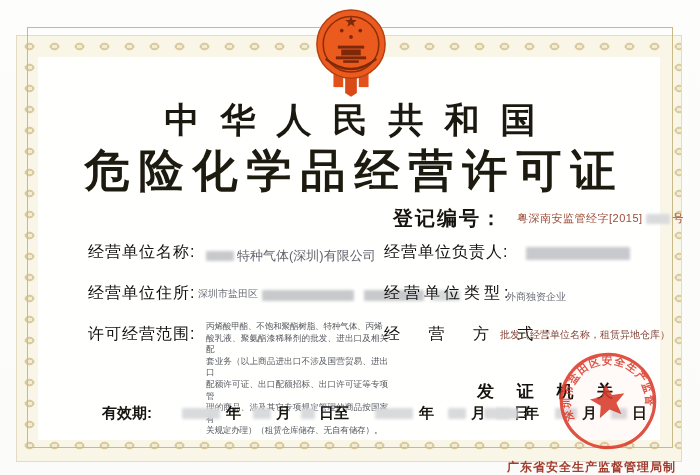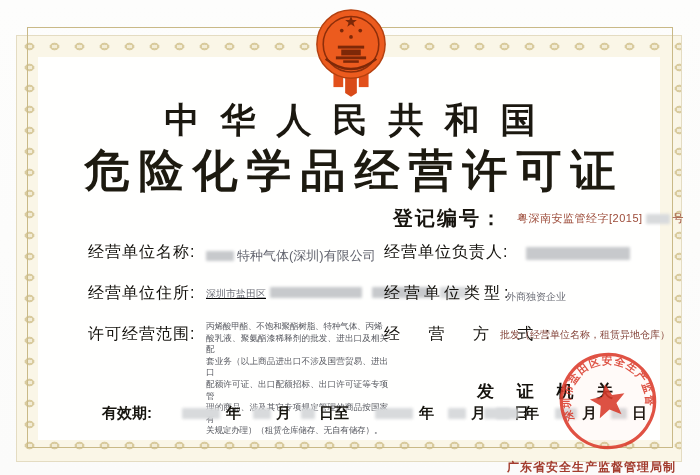--- a/index.html
+++ b/index.html
@@ -124,21 +124,21 @@
     <span class="val">特种气体(深圳)有限公司</span>
   </div>
   <div class="row" style="left:384px;top:242px;">
     <span class="lbl">经营单位负责人:</span>
   </div>
   <span class="redacted" style="position:absolute;left:526px;top:247px;width:104px;height:13px;"></span>
 
   <div class="row" style="left:88px;top:283px;">
     <span class="lbl">经营单位住所:</span>
   </div>
-  <div class="row" style="left:206px;top:287px;align-items:flex-start;text-decoration:underline;">
+  <div class="row" style="left:198px;top:287px;align-items:flex-end;">
     <span class="val-small">深圳市盐田区</span>
     <span class="redacted" style="width:92px;height:11px;margin-left:4px;"></span>
     <span class="redacted" style="width:60px;height:11px;margin-left:10px;"></span>
     <span class="redacted lite" style="width:28px;height:11px;margin-left:8px;"></span>
   </div>
   <div class="row" style="left:384px;top:283px;">
     <span class="lbl lbl-wide">经营单位类型:</span>
   </div>
   <div class="row" style="left:506px;top:290px;">
     <span class="val-small">外商独资企业</span>

